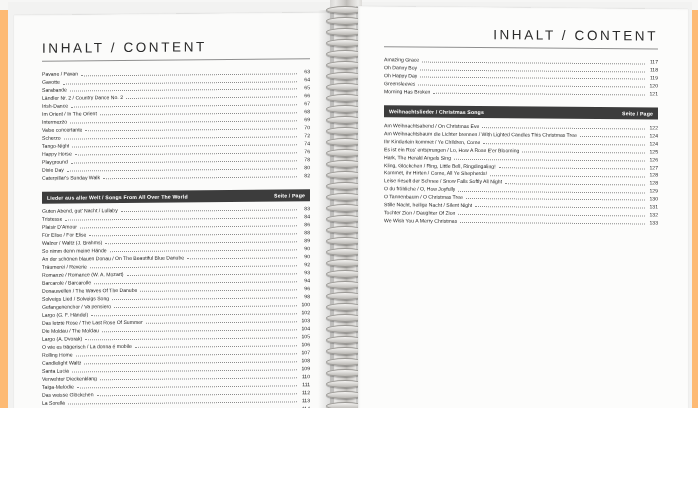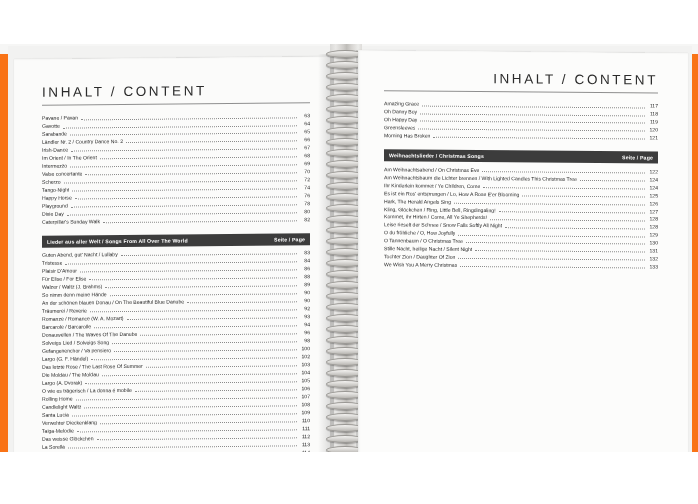--- a/index.html
+++ b/index.html
@@ -6,23 +6,22 @@
   html, body {
     margin: 0; padding: 0;
     width: 698px; height: 504px;
     background: #ffffff;
     font-family: "Liberation Sans", sans-serif;
     overflow: hidden;
   }
   #page {
     position: relative;
     width: 698px; height: 408px;
-    background: #f97316;
+    background: #fdba74;
     overflow: hidden;
-    margin-top: 44px;
   }
 
   
   .book-shadow {
     position: absolute;
     left: 8px; top: 2px; width: 684px; height: 500px;
     background: #f2f2f1;
   }
 
   

